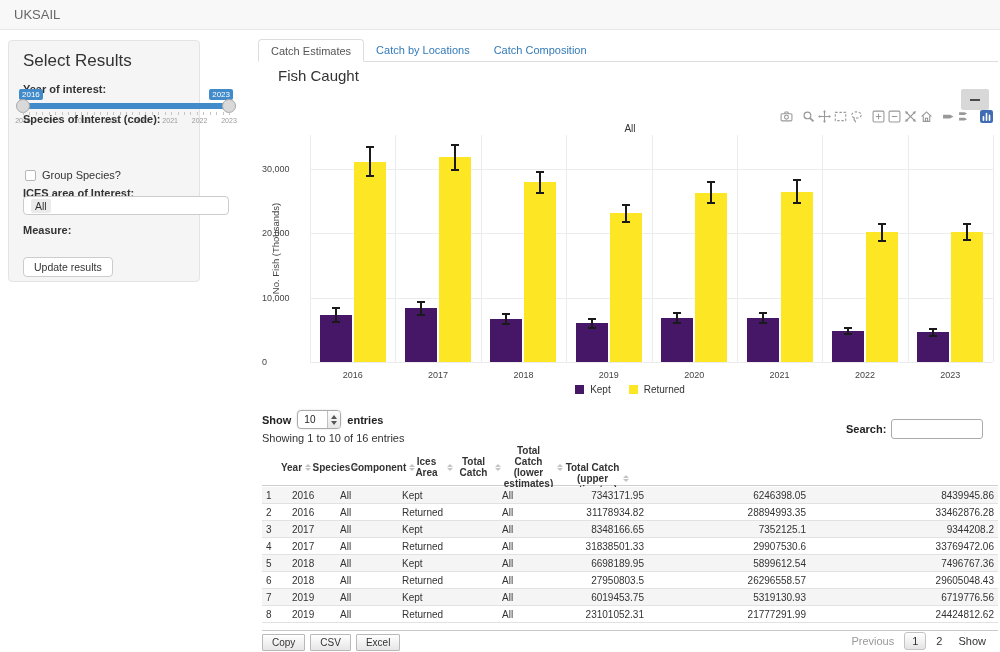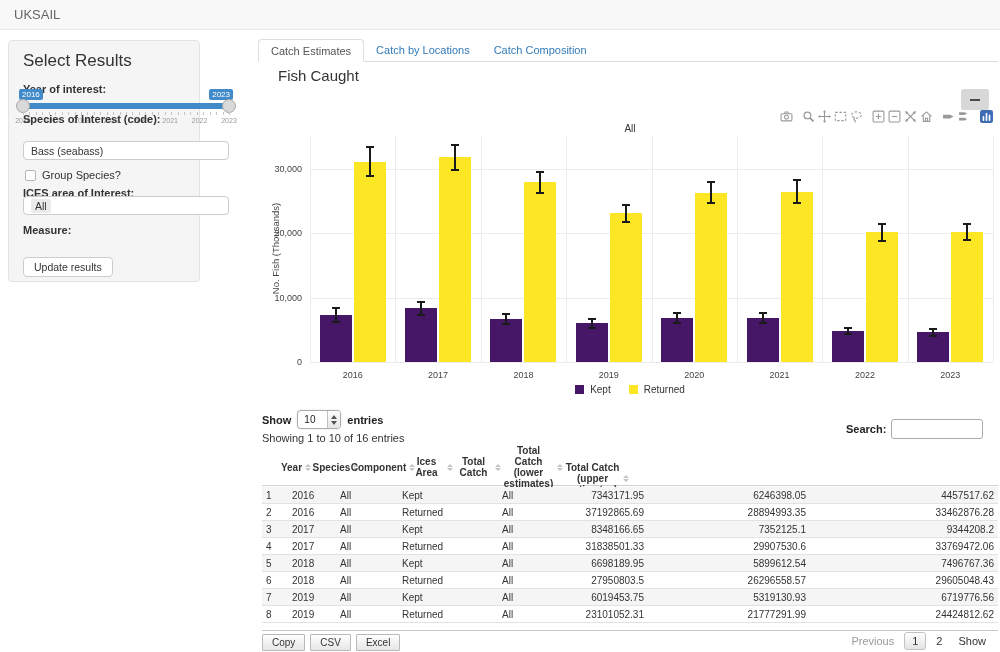--- a/index.html
+++ b/index.html
@@ -46,21 +46,21 @@
   .mb-icon{width:13px;height:13px;margin-left:3px;cursor:pointer;display:flex}
   .mb-icon svg{width:13px;height:13px}
   .mb-gap{margin-left:9px !important}
 
   
   .chart{position:absolute;left:262px;top:122px;width:736px;height:285px}
   .chart-title{position:absolute;left:0;right:0;top:1px;text-align:center;font-size:10px;color:#333}
   .ylab{position:absolute;left:6px;top:13px;width:16px;height:227px;display:flex;align-items:center;justify-content:center}
   .ylab span{display:block;transform:rotate(-90deg);white-space:nowrap;font-size:9.5px;color:#444}
   .gl{position:absolute;background:#ececec}
-  .ytick{position:absolute;text-align:right;font-size:9px;color:#444}
+  .ytick{position:absolute;font-size:9px;color:#444}
   .xtick{position:absolute;transform:translateX(-50%);font-size:9px;color:#444}
   .bar{position:absolute;cursor:pointer}
   .err{position:absolute;background:#1a1a1a}
   .legend{position:absolute;left:0;right:0;top:262px;display:flex;justify-content:center;gap:18px}
   .leg-item{display:flex;align-items:center;gap:6px;cursor:pointer}
   .leg-sw{width:9px;height:9px}
   .leg-txt{font-size:10px;color:#333}
 
   
   .len-ctl{position:absolute;left:262px;top:410px;display:flex;align-items:center;gap:6px;font-size:11px;font-weight:600;color:#222}
@@ -152,23 +152,20 @@
         <div class="irs-ticklbl" style="left: 58.8571px;">2018</div>
         <div class="irs-ticklbl" style="left: 88.2857px;">2019</div>
         <div class="irs-ticklbl" style="left: 117.714px;">2020</div>
         <div class="irs-ticklbl" style="left: 147.143px;">2021</div>
         <div class="irs-ticklbl" style="left: 176.571px;">2022</div>
         <div class="irs-ticklbl" style="left: 206px;">2023</div>
       </div>
   </div>
 
   <div class="side-lbl" style="top:72px">Species of Interest (code):</div>
-  <div class="side-input" style="top:100px">
-    <span>Bass (seabass)</span>
-  </div>
 
   <div class="cb-row" style="top:128px">
     <div class="cb"></div>
     <span class="cb-lbl">Group Species?</span>
   </div>
 
   <div class="side-lbl" style="top:146px">ICES area of Interest:</div>
   <div class="side-input" style="top:155px">
     <span class="token">All</span>
   </div>
@@ -441,29 +438,29 @@
   </div>
 <div class="tbody" id="tbody">
     <div class="trow odd">
       <div class="td" style="width: 26px;">1</div>
       <div class="td" style="width: 48px;">2016</div>
       <div class="td" style="width: 62px;">All</div>
       <div class="td" style="width: 100px;">Kept</div>
       <div class="td" style="width: 60px;">All</div>
       <div class="td num" style="width: 90px;">7343171.95</div>
       <div class="td num" style="width: 162px;">6246398.05</div>
-      <div class="td num" style="width: 188px;">4457517.62</div>
+      <div class="td num" style="width: 188px;">8439945.86</div>
     </div>
     <div class="trow">
       <div class="td" style="width: 26px;">2</div>
       <div class="td" style="width: 48px;">2016</div>
       <div class="td" style="width: 62px;">All</div>
       <div class="td" style="width: 100px;">Returned</div>
       <div class="td" style="width: 60px;">All</div>
-      <div class="td num" style="width: 90px;">37192865.69</div>
+      <div class="td num" style="width: 90px;">31178934.82</div>
       <div class="td num" style="width: 162px;">28894993.35</div>
       <div class="td num" style="width: 188px;">33462876.28</div>
     </div>
     <div class="trow odd">
       <div class="td" style="width: 26px;">3</div>
       <div class="td" style="width: 48px;">2017</div>
       <div class="td" style="width: 62px;">All</div>
       <div class="td" style="width: 100px;">Kept</div>
       <div class="td" style="width: 60px;">All</div>
       <div class="td num" style="width: 90px;">8348166.65</div>

